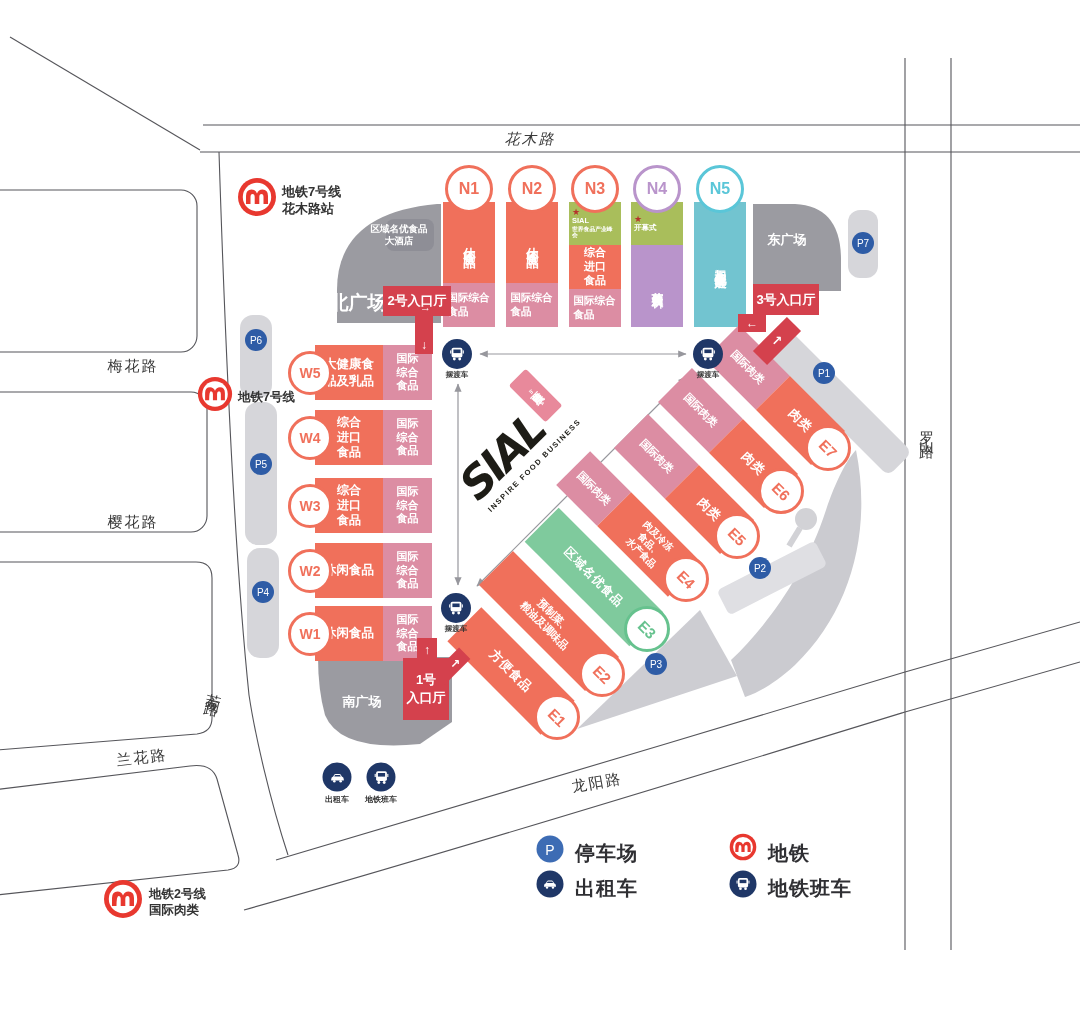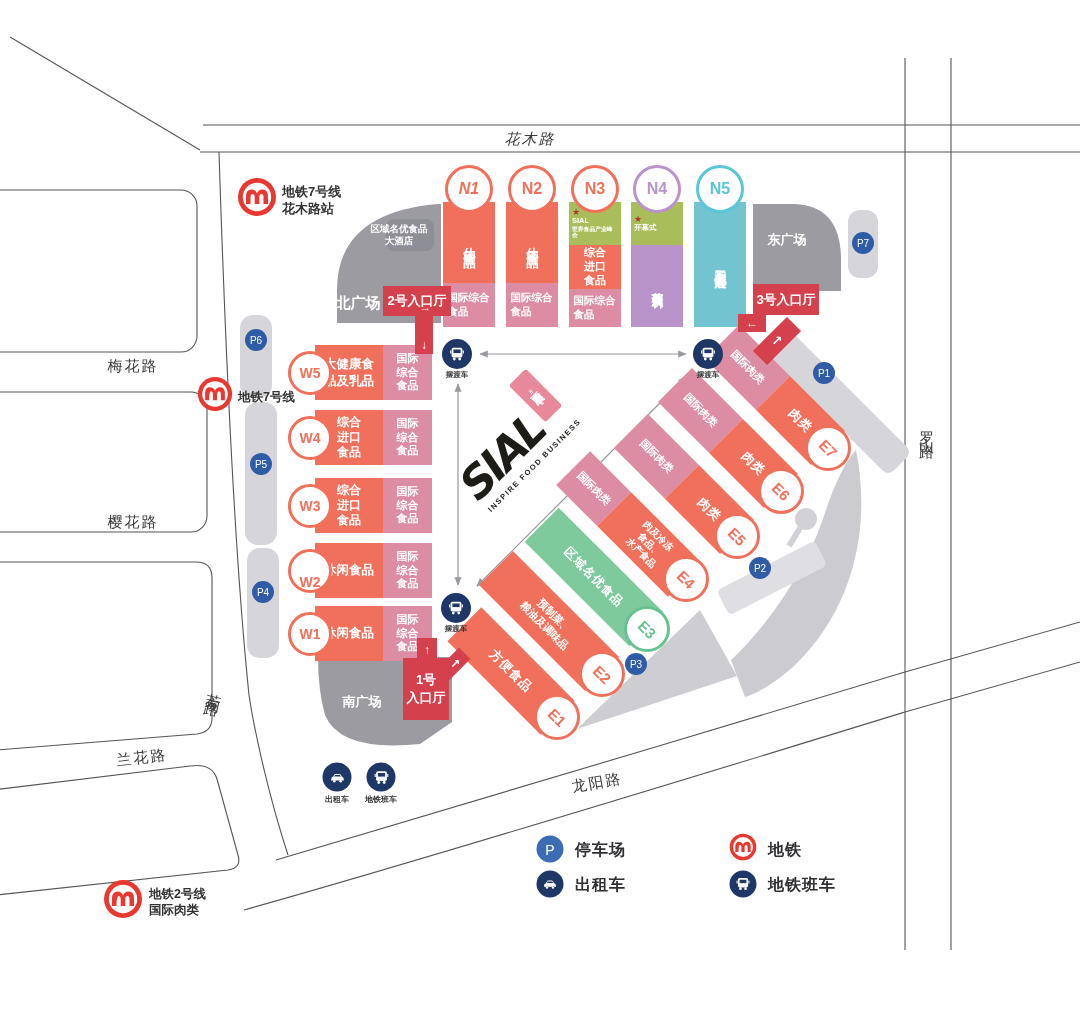--- a/index.html
+++ b/index.html
@@ -25,21 +25,21 @@
   .blk{display:flex;align-items:center;justify-content:center;color:#fff;font-weight:700;text-align:center;}
   .wrow{display:flex;}
   .ehall{display:flex;transform:translate(-50%,-50%) rotate(45deg);}
   .eseg{display:flex;align-items:center;justify-content:center;color:#fff;font-weight:700;text-align:center;}
   .pbadge{background:var(--badge);color:#fff;border-radius:50%;font-weight:400;display:flex;align-items:center;justify-content:center;}
   .pb-s{width:22px;height:22px;font-size:10px;}
   .icircle{background:var(--navy);border-radius:50%;display:flex;align-items:center;justify-content:center;}
   .roadlbl{color:#3a3a3a;font-size:15px;font-weight:500;letter-spacing:2px;}
   .shuttlelbl{font-size:7.5px;font-weight:700;color:#333;letter-spacing:0;}
   .redbox{background:var(--red);color:#fff;font-weight:700;text-align:center;}
-  .legtxt{font-size:16px;font-weight:600;color:#2f2f33;letter-spacing:1px;}
+  .legtxt{font-size:20px;font-weight:600;color:#2f2f33;letter-spacing:1px;}
   .tagbox{background:var(--olive);color:#fff;display:flex;flex-direction:column;justify-content:center;padding:2px 3px;line-height:1.15;}
   .star{color:#B5342C;font-size:9px;line-height:1;}
 </style>
 </head>
 <body>
 
 <div id="map">
 
   <svg class="abs" style="left:0;top:0;" width="1080" height="1017" viewBox="0 0 1080 1017">
     <defs>
@@ -85,21 +85,21 @@
     <line x1="800" y1="528" x2="789" y2="546" stroke="#D2D2D6" stroke-width="6"></line>
     <path d="M577,729 L700,610 L737,676 Z" fill="#CDCDD2"></path>
 
     <g stroke="#97979d" stroke-width="1.2">
       <line x1="480" y1="354" x2="686" y2="354" marker-start="url(#ah)" marker-end="url(#ah)"></line>
       <line x1="458" y1="384" x2="458" y2="585" marker-start="url(#ah)" marker-end="url(#ah)"></line>
       <line x1="686" y1="377" x2="477" y2="586" marker-start="url(#ah)" marker-end="url(#ah)"></line>
     </g>
   </svg>
 
-  <div class="abs ctr wt" style="left:358px;top:303px;font-size:15px;">北广场</div>
+  <div class="abs ctr wt" style="left:358px;top:303px;font-size:19px;">北广场</div>
   <div class="abs ctr wt" style="left:362px;top:702px;font-size:13px;">南广场</div>
   <div class="abs ctr wt" style="left:787px;top:240px;font-size:13px;">东广场</div>
   <div class="abs" style="left:386px;top:219px;width:48px;height:32px;background:#8E8E96;border-radius:8px;"></div>
   <div class="abs ctr wt pre" style="left:399px;top:235px;width:100px;font-size:9.5px;line-height:1.3;text-align:center;">区域名优食品
 大酒店</div>
 
   <div class="abs ncol" style="left:443px;top:202px;width:52px;height:125px;">
     <div class="blk" style="height:81px;background:var(--orange);">
         <span class="vtext" style="font-size:12.5px;">休闲食品</span>
       </div>
@@ -140,21 +140,21 @@
         <span class="vtext" style="font-size:11.5px;letter-spacing:1px;">葡萄酒及饮料</span>
       </div>
   </div>
 
   <div class="abs ncol" style="left:694px;top:202px;width:52px;height:125px;">
     <div class="blk" style="height:125px;background:var(--teal);">
         <span class="vtext" style="font-size:12px;letter-spacing:1.5px;">加工包装配送展</span>
       </div>
   </div>
 
-  <div class="abs ctr circ ncirc" style="left:469px;top:189px;font-style:italic;">
+  <div class="abs ctr circ ncirc" style="left:469px;top:189px;">
       <span>N1</span>
     </div>
   <div class="abs ctr circ ncirc" style="left:532px;top:189px;">
       <span>N2</span>
     </div>
   <div class="abs ctr circ ncirc" style="left:595px;top:189px;">
       <span>N3</span>
     </div>
   <div class="abs ctr circ ncirc" style="left:657px;top:189px;border-color:var(--purple);color:var(--purple);">
       <span>N4</span>
@@ -210,21 +210,21 @@
 
   <div class="abs ctr circ wcirc" style="left:310px;top:373px;">
       <span>W5</span>
     </div>
   <div class="abs ctr circ wcirc" style="left:310px;top:438px;">
       <span>W4</span>
     </div>
   <div class="abs ctr circ wcirc" style="left:310px;top:506px;">
       <span>W3</span>
     </div>
-  <div class="abs ctr circ wcirc" style="left:310px;top:571px;align-items:flex-end;">
+  <div class="abs ctr circ wcirc" style="left:310px;top:571px;">
       <span>W2</span>
     </div>
   <div class="abs ctr circ wcirc" style="left:310px;top:634px;">
       <span>W1</span>
     </div>
 
   <div class="abs ehall" style="left:511px;top:671px;width:132px;height:48px;">
     <div class="eseg" style="flex:1;background:var(--orange);">
         <span style="font-size:12.5px;letter-spacing:1px;">方便食品</span>
       </div>
@@ -321,21 +321,21 @@
 入口厅</span></div>
   <div class="abs redbox" style="left:444px;top:648px;width:16px;height:36px;transform:rotate(45deg);"></div>
   <div class="abs ctr wt" style="left:455px;top:664px;font-size:12px;">↗</div>
 
   <div class="abs ctr pbadge pb-s" style="left:824px;top:373px;">
       <span>P1</span>
     </div>
   <div class="abs ctr pbadge pb-s" style="left:760px;top:568px;">
       <span>P2</span>
     </div>
-  <div class="abs ctr pbadge pb-s" style="left:636px;top:664px;text-align:center;">
+  <div class="abs ctr pbadge pb-s" style="left:656px;top:664px;text-align:center;">
       <span>P3</span>
     </div>
   <div class="abs ctr pbadge pb-s" style="left:263px;top:592px;">
       <span>P4</span>
     </div>
   <div class="abs ctr pbadge pb-s" style="left:261px;top:464px;">
       <span>P5</span>
     </div>
   <div class="abs ctr pbadge pb-s" style="left:256px;top:340px;">
       <span>P6</span>

